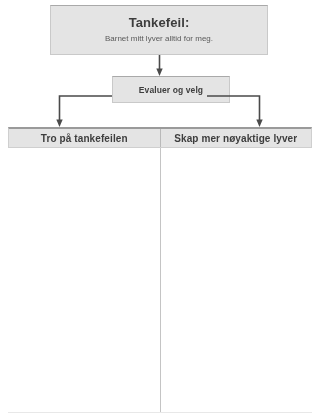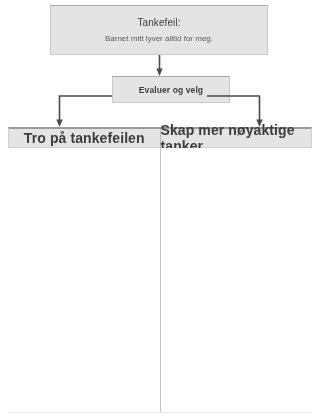--- a/index.html
+++ b/index.html
@@ -37,22 +37,22 @@
   }
 
   #thought-error-box {
     left: 50px;
     top: 5px;
     width: 218px;
     height: 50px;
     padding: 4px 6px;
   }
   #thought-error-title {
-    font-size: 10px;
-    font-weight: normal;
+    font-size: 13px;
+    font-weight: bold;
     color: #3d3d3d;
     letter-spacing: .1px;
     line-height: 13px;
   }
   #thought-error-text {
     font-size: 8px;
     font-weight: normal;
     color: #5a5a5a;
     line-height: 13px;
     margin-top: 3px;
@@ -82,21 +82,21 @@
     background: #e4e4e4;
     border: 1px solid #cfcfcf;
     border-top: 2px solid #9a9a9a;
     display: flex;
   }
   .column-header {
     flex: 1 1 50%;
     display: flex;
     align-items: center;
     justify-content: center;
-    font-size: 14px;
+    font-size: 10px;
     font-weight: bold;
     color: #3d3d3d;
     letter-spacing: .1px;
   }
   .column-header.right-col {
     border-left: 1px solid #b9b9b9;
   }
 
   
   #column-body {
@@ -161,21 +161,21 @@
     </g>
 
     <g>
       <path d="M207 96 L259.5 96 L259.5 120" stroke="#4a4a4a" stroke-width="1.6" fill="none"></path>
       <polygon points="259.5,127 256.3,119.5 262.7,119.5" fill="#4a4a4a"></polygon>
     </g>
   </svg>
 
   <div id="column-header-row">
     <div class="column-header left-col">Tro på tankefeilen</div>
-    <div class="column-header right-col">Skap mer nøyaktige tanker</div>
+    <div class="column-header right-col">Skap mer nøyaktige lyver</div>
   </div>
 
   <div id="column-body">
     <div id="column-divider"></div>
   </div>
 
   <div id="bottom-rule"></div>
 
 </div>
 

